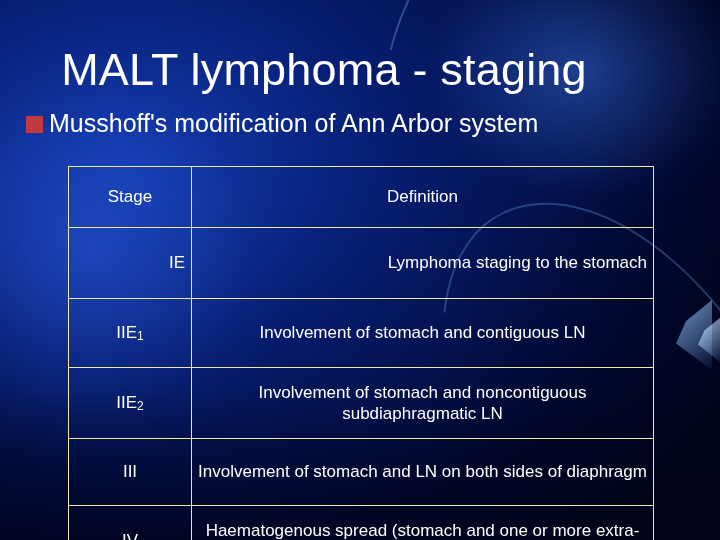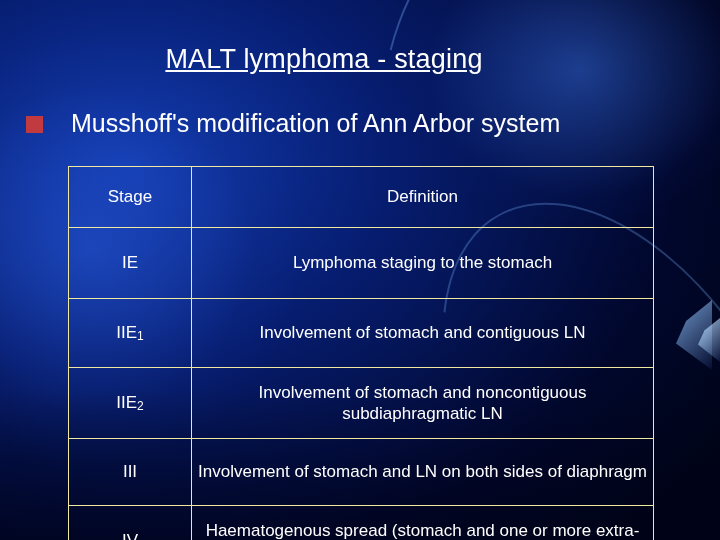--- a/index.html
+++ b/index.html
@@ -101,33 +101,32 @@
     height: 540px;
   }
 
   .slide-title {
     position: absolute;
     top: 44px;
     left: 0;
     width: 648px;
     text-align: center;
     color: #ffffff;
-    font-size: 27px;
+    font-size: 45px;
     font-weight: normal;
     letter-spacing: 0.2px;
-    text-decoration: underline;
   }
 
   .bullet-row {
     position: absolute;
     top: 110px;
     left: 26px;
     display: flex;
     align-items: center;
-    gap: 28px;
+    gap: 6px;
     width: 690px;
   }
   .bullet-marker {
     width: 17px;
     height: 17px;
     background: #c03a3f;
     flex: 0 0 auto;
     position: relative;
     top: 1px;
   }
@@ -159,21 +158,21 @@
     line-height: 1.25;
   }
   table.malt td.col-stage {
     width: 110px;
     border-radius: 18px;
   }
   table.malt .hdr {
     font-size: 17px;
   }
   tr.r-head td { height: 46px; }
-  tr.r1 td { height: 56px; }
+  tr.r1 td { height: 56px; text-align: right; }
   tr.r2 td { height: 54px; margin-top: 32px; }
   tr.r3 td { height: 56px; }
   tr.r4 td { height: 52px; margin-left: 16px; }
   tr.r5 td { height: 56px; }
 
   .sub {
     font-size: 12px;
     vertical-align: baseline;
     position: relative;
     top: 2px;

